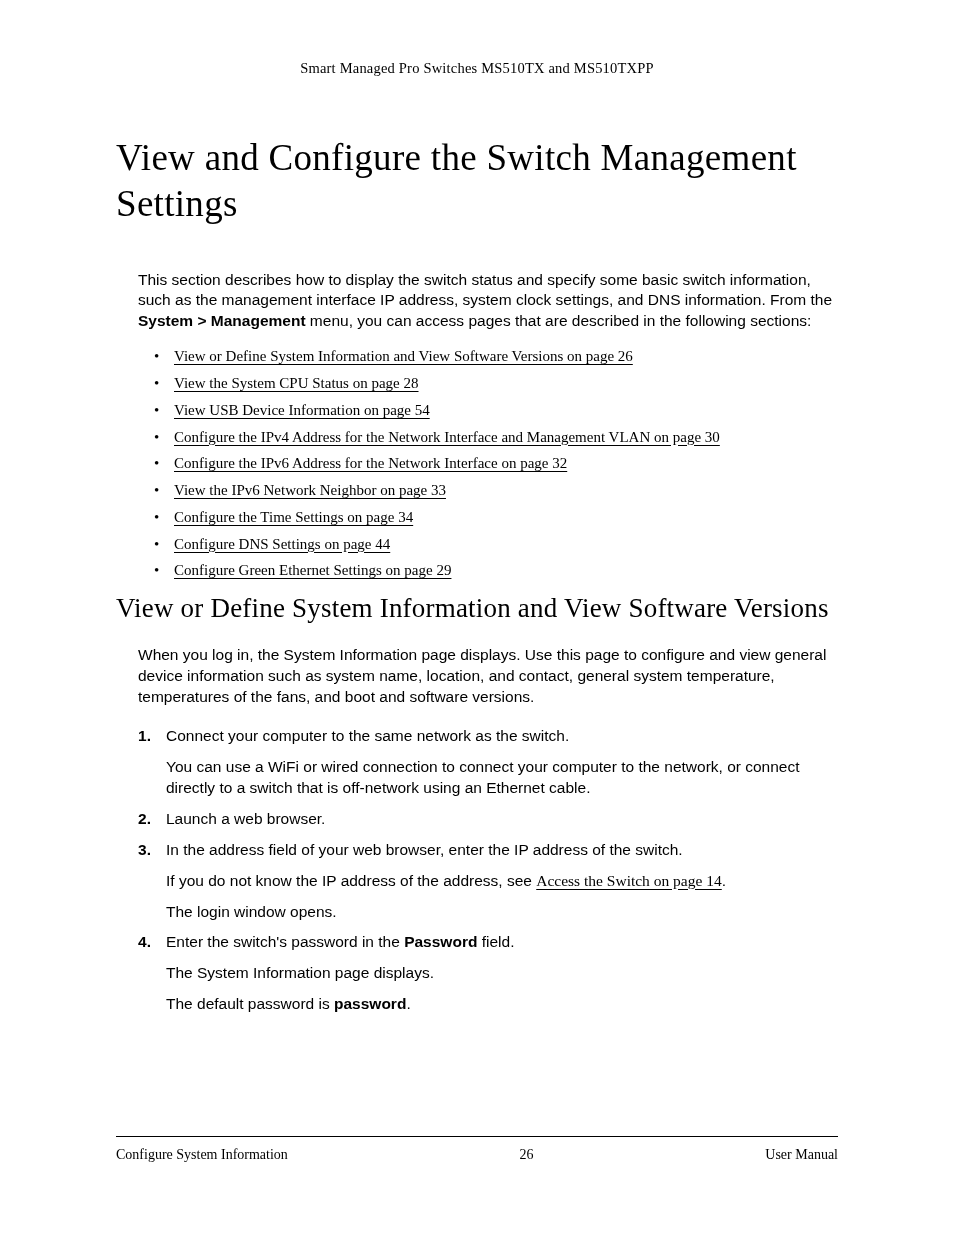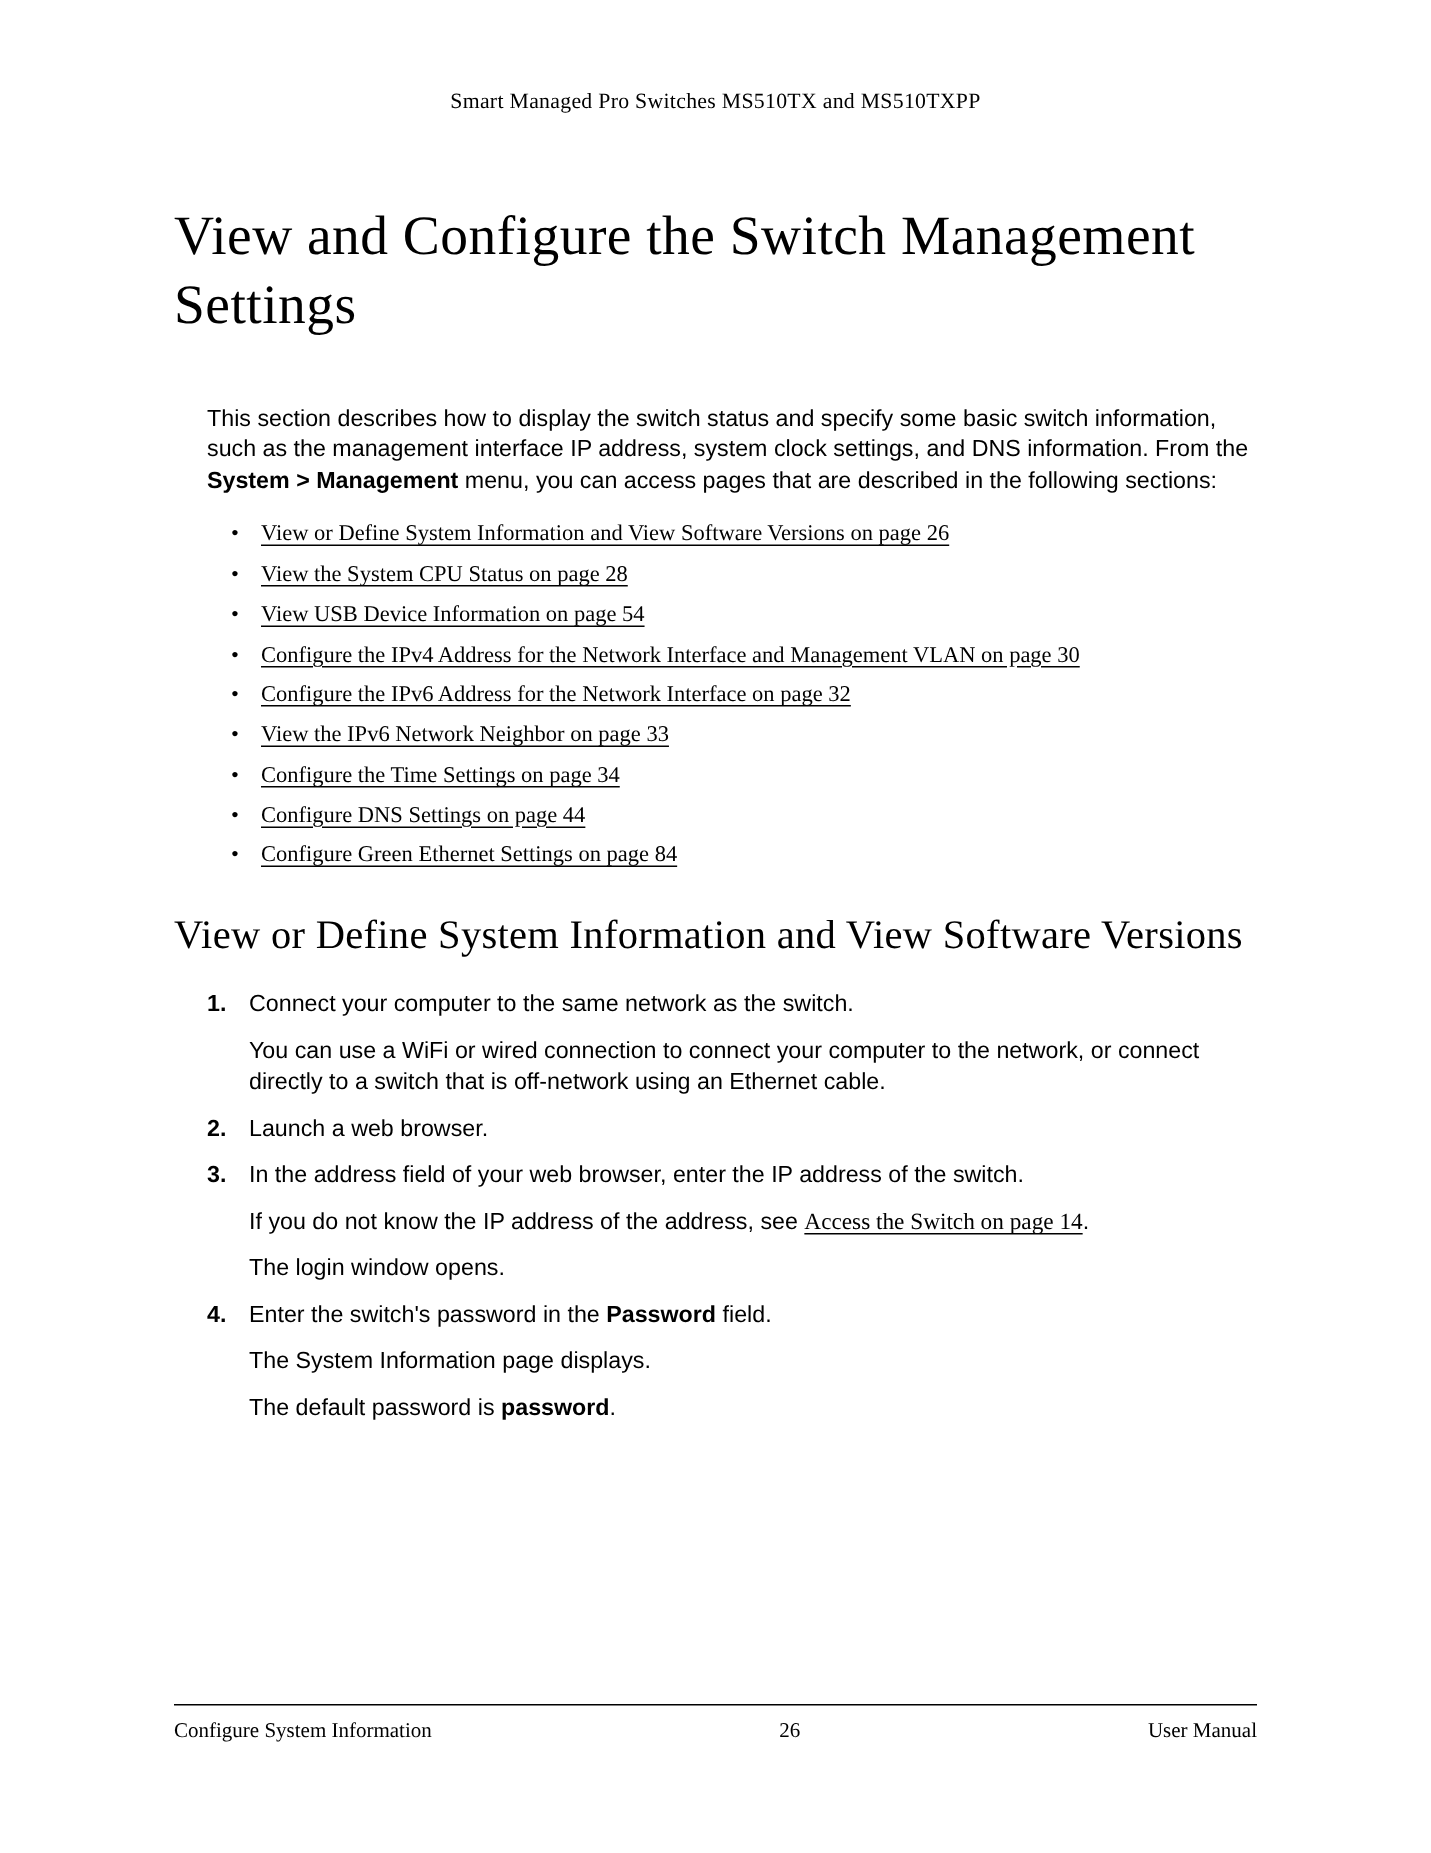--- a/index.html
+++ b/index.html
@@ -35,21 +35,21 @@
   }
   .intro {
     font-size: 15.5px;
     line-height: 1.35;
     margin: 0 0 14px 22px;
   }
   .intro b { font-weight: bold; }
   ul.link-list {
     list-style: none;
     padding: 0;
-    margin: 0 0 26px 38px;
+    margin: 0 0 11px 38px;
   }
   ul.link-list li {
     position: relative;
     padding-left: 20px;
     font-family: Georgia, 'Times New Roman', serif;
     font-size: 15px;
     line-height: 1.35;
     margin-bottom: 6.5px;
     font-weight: 300;
   }
@@ -141,25 +141,26 @@
 
   <ul class="link-list">
     <li><span class="lk">View or Define System Information and View Software Versions on page 26</span></li>
     <li><span class="lk">View the System CPU Status on page 28</span></li>
     <li><span class="lk">View USB Device Information on page 54</span></li>
     <li><span class="lk">Configure the IPv4 Address for the Network Interface and Management VLAN on page 30</span></li>
     <li><span class="lk">Configure the IPv6 Address for the Network Interface on page 32</span></li>
     <li><span class="lk">View the IPv6 Network Neighbor on page 33</span></li>
     <li><span class="lk">Configure the Time Settings on page 34</span></li>
     <li><span class="lk">Configure DNS Settings on page 44</span></li>
-    <li><span class="lk">Configure Green Ethernet Settings on page 84</span></li>
+    <li><span class="lk">Configure Green Ethernet Settings on page 29</span></li>
   </ul>
 
   <h2 class="subheading">View or Define System Information and View Software Versions</h2>
 
+  <p class="para">When you log in, the System Information page displays. Use this page to configure and view general device information such as system name, location, and contact, general system temperature, temperatures of the fans, and boot and software versions.</p>
 
 
   <ol class="steps">
     <li>
       <span>Connect your computer to the same network as the switch.</span>
       <p class="sub">You can use a WiFi or wired connection to connect your computer to the network, or connect directly to a switch that is off-network using an Ethernet cable.</p>
     </li>
     <li>
       <span>Launch a web browser.</span>
     </li>

